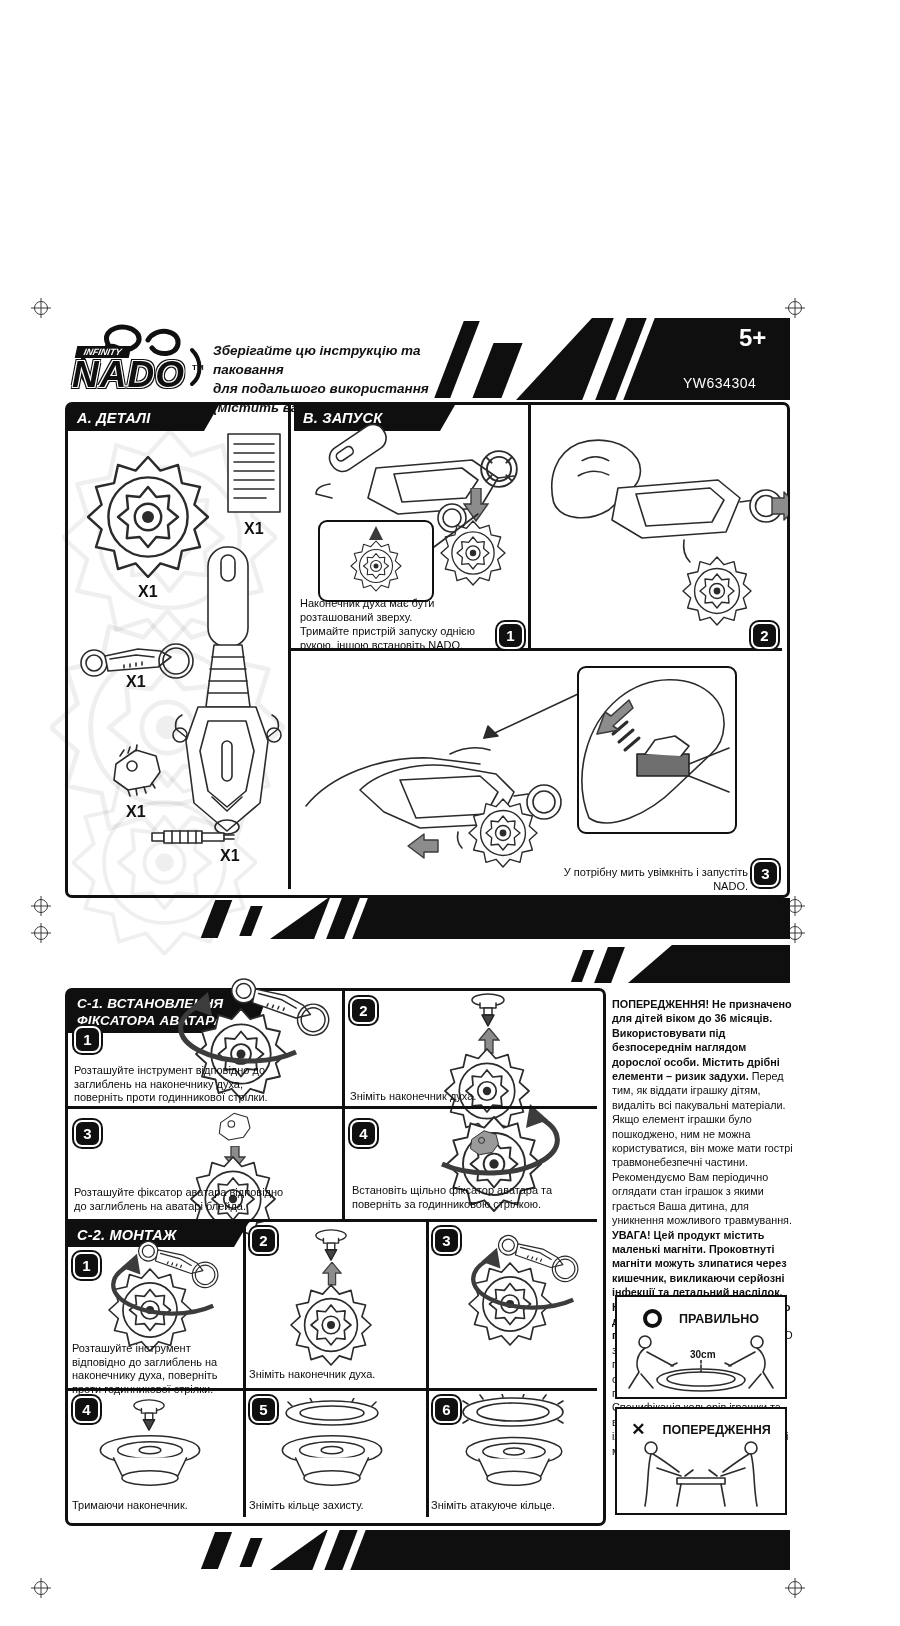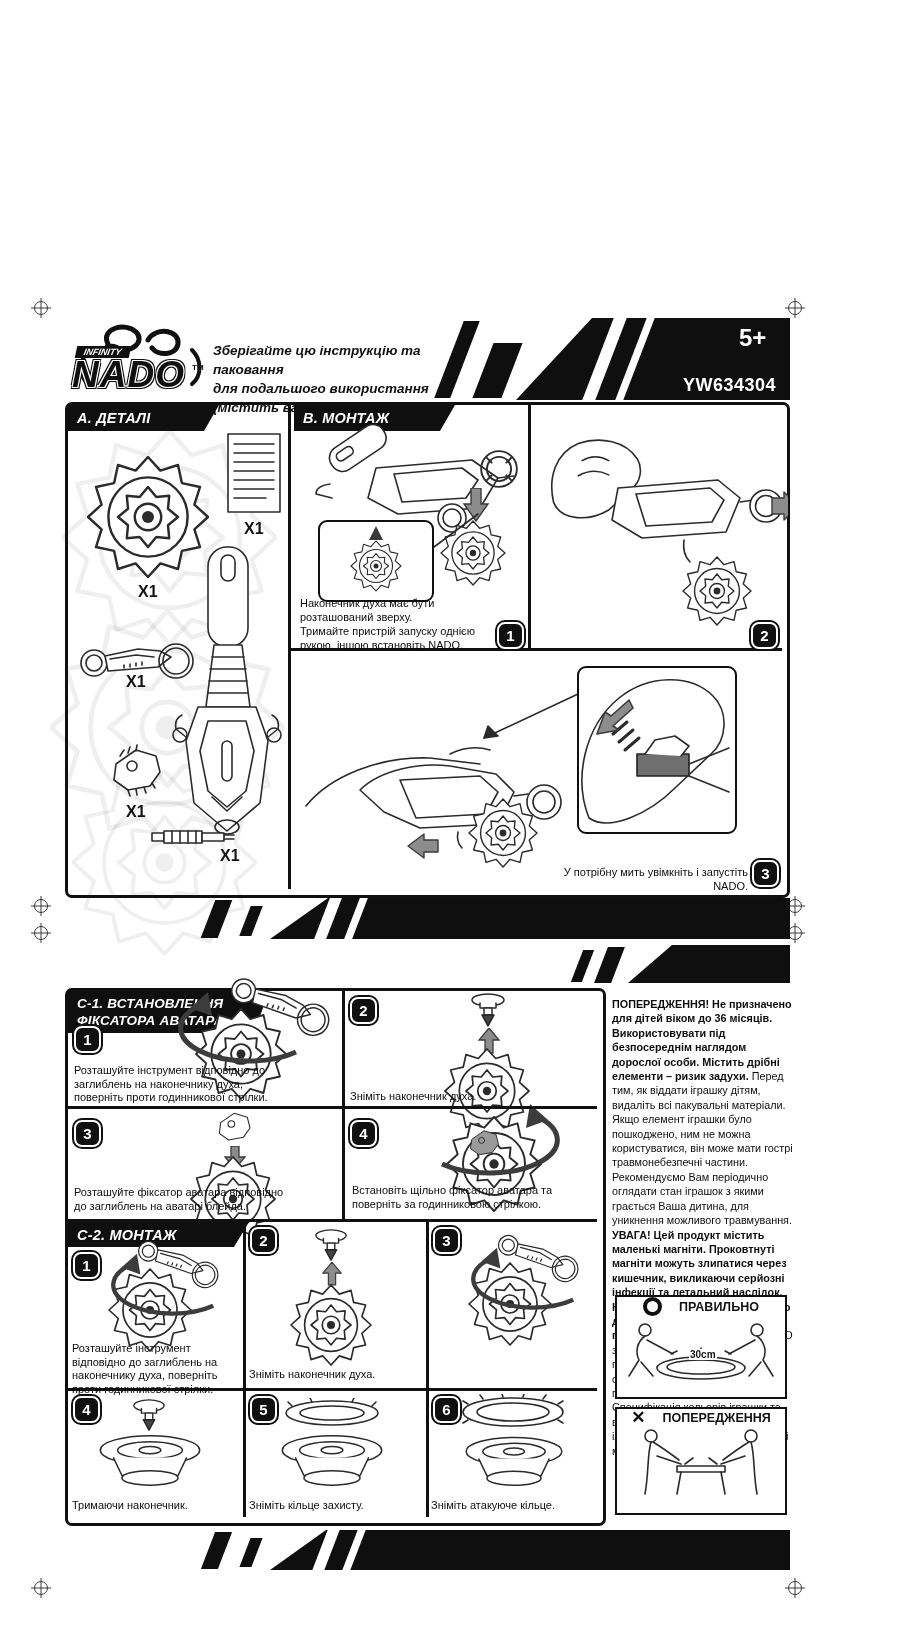--- a/index.html
+++ b/index.html
@@ -23,37 +23,37 @@
   .frame{position:absolute;border:3px solid #101010;border-radius:7px;background:transparent;}
   .vline{position:absolute;width:3px;background:#101010;z-index:4;}
   .hline{position:absolute;height:3px;background:#101010;z-index:4;}
   
   .stripe{position:absolute;background:#0f0f0f;transform:skewX(-21deg);}
   .slash{position:absolute;background:#fff;transform:skewX(-21deg);z-index:3;}
   .band{position:absolute;background:#0f0f0f;z-index:2;}
   
   .tagline span{display:block;font-style:italic;font-weight:bold;font-size:13.5px;line-height:19px;}
   .hdr-age{position:absolute;color:#fff;font-weight:bold;font-size:24px;z-index:5;}
-  .hdr-code{position:absolute;color:#fff;font-weight:bold;font-size:18px;letter-spacing:.5px;z-index:5;}
+  .hdr-code{position:absolute;color:#fff;font-weight:normal;font-size:14px;letter-spacing:.5px;z-index:5;}
   
   .logo-wrap{position:absolute;width:140px;height:86px;}
   .logo-infinity{position:absolute;left:6px;top:26px;background:#101010;color:#fff;
      font-style:italic;font-weight:bold;font-size:9px;padding:1px 8px;transform:skewX(-12deg);z-index:3;}
   .logo-nado{position:absolute;left:2px;top:34px;font-style:italic;font-weight:bold;font-size:37px;
      letter-spacing:1px;color:#101010;z-index:2;
      text-shadow:-1px -1px 0 #fff,1px -1px 0 #fff,-1px 1px 0 #fff,1px 1px 0 #fff,
                  -2px -2px 0 #101010,2px -2px 0 #101010,-2px 2px 0 #101010,2px 2px 0 #101010;}
   .logo-tm{position:absolute;left:122px;top:8px;font-size:8px;font-weight:bold;margin-top:35px;}
   
   .warn{position:absolute;left:612px;top:997px;width:181px;font-size:10.8px;line-height:14.4px;
         color:#0d0d0d;text-align:left;}
   .warn b{font-weight:bold;}
   .safebox{position:absolute;left:615px;width:168px;border:2px solid #101010;background:#fff;}
   .safetitle{display:flex;align-items:center;justify-content:center;gap:17px;
-             font-weight:bold;font-size:12.5px;padding-top:0;}
+             font-weight:bold;font-size:12.5px;padding-top:12px;}
   .ringicon{width:11px;height:11px;border:4px solid #101010;border-radius:50%;display:inline-block;}
   .xicon{font-weight:900;font-size:17px;line-height:1;}
   .ghost{opacity:.07;z-index:0;}
   svg.line{fill:none;stroke:#2b2b2b;stroke-width:1.6;stroke-linejoin:round;stroke-linecap:round;}
   .inset{position:absolute;border:2.5px solid #101010;border-radius:9px;background:#fff;z-index:5;}
   .regmark{position:absolute;z-index:1;}
 </style>
 </head>
 <body>
 
@@ -170,21 +170,21 @@
 
   <div class="frame" style="left:65px;top:402px;width:719px;height:490px"></div>
   <div class="vline" style="left:288px;top:405px;height:484px"></div>
   <div class="vline" style="left:528px;top:405px;height:246px"></div>
   <div class="hline" style="left:290px;top:648px;width:492px"></div>
 
   <div class="banner" style="left:68px;top:405px;height:26px;min-width:120px">
     <span>А. ДЕТАЛІ</span>
   </div>
   <div class="banner" style="left:294px;top:405px;height:26px;min-width:130px">
-    <span>В. МОНТАЖ</span>
+    <span>В. ЗАПУСК</span>
   </div>
 
   <span class="abs" style="left:87px;top:456px;z-index:2"><svg width="122" height="122" viewBox="0 0 122 122" fill="none" stroke="#2b2b2b" stroke-width="2.44" stroke-linejoin="round">
     <polygon points="61.0,1.0 73.4,14.6 91.0,9.0 94.9,27.1 113.0,31.0 107.4,48.6 121.0,61.0 107.4,73.4 113.0,91.0 94.9,94.9 91.0,113.0 73.4,107.4 61.0,121.0 48.6,107.4 31.0,113.0 27.1,94.9 9.0,91.0 14.6,73.4 1.0,61.0 14.6,48.6 9.0,31.0 27.1,27.1 31.0,9.0 48.6,14.6" fill="#fff"></polygon>
     <circle cx="61" cy="61" r="39.6"></circle>
     <polygon points="61.0,31.0 69.3,41.0 82.2,39.8 81.0,52.7 91.0,61.0 81.0,69.3 82.2,82.2 69.3,81.0 61.0,91.0 52.7,81.0 39.8,82.2 41.0,69.3 31.0,61.0 41.0,52.7 39.8,39.8 52.7,41.0"></polygon>
     <circle cx="61" cy="61" r="13.2"></circle>
     <circle cx="61" cy="61" r="6" fill="#2b2b2b" stroke="none"></circle>
       </svg></span>
   <span class="x1" style="left:138px;top:583px">X1</span>

